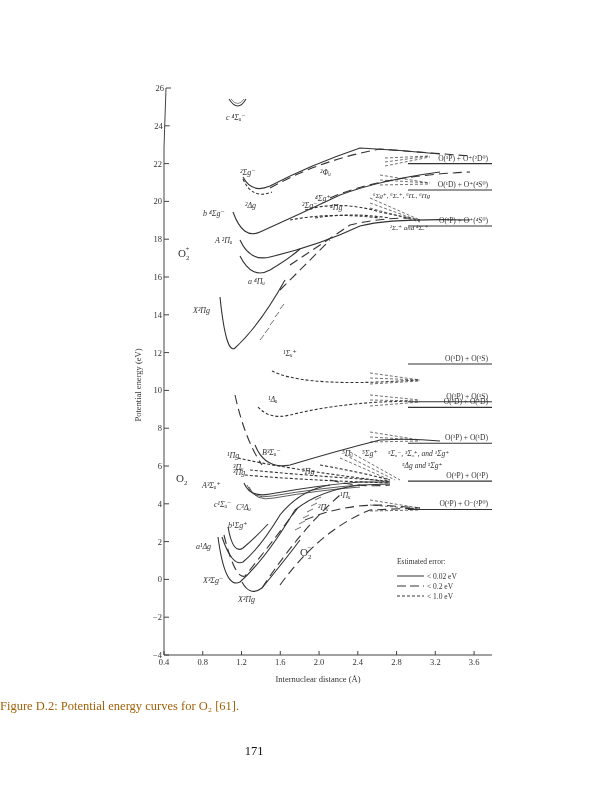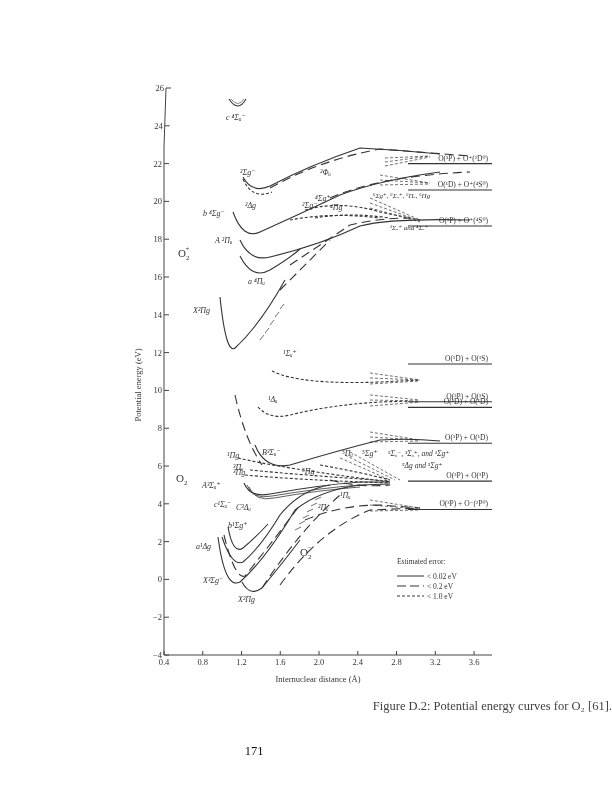--- a/index.html
+++ b/index.html
@@ -1,18 +1,18 @@
 <!DOCTYPE html>
 <html><head>
 <meta charset="utf-8">
 <style>
   html,body{margin:0;padding:0;background:#fff;}
   body{width:612px;height:792px;position:relative;overflow:hidden;font-family:"Liberation Serif","DejaVu Serif",serif;color:#222;}
   #fig{position:absolute;left:0;top:0;}
-  .caption{position:absolute;left:0;width:612px;top:699px;text-align:right;font-size:12.5px;color:#404040;}
+  .caption{position:absolute;left:0;width:612px;top:699px;text-align:left;font-size:12.5px;color:#a16207;}
   .pagenum{position:absolute;left:0;width:508px;top:744px;text-align:center;font-size:12.5px;color:#111;}
   .lbl{font-family:"Liberation Serif","DejaVu Serif",serif;fill:#333;}
 </style>
 </head>
 <body>
 
 <svg id="fig" width="612" height="792" viewBox="0 0 612 792">
 
   <g stroke="#444" stroke-width="1" fill="none">
     <line x1="164" y1="655" x2="492" y2="655"></line>

